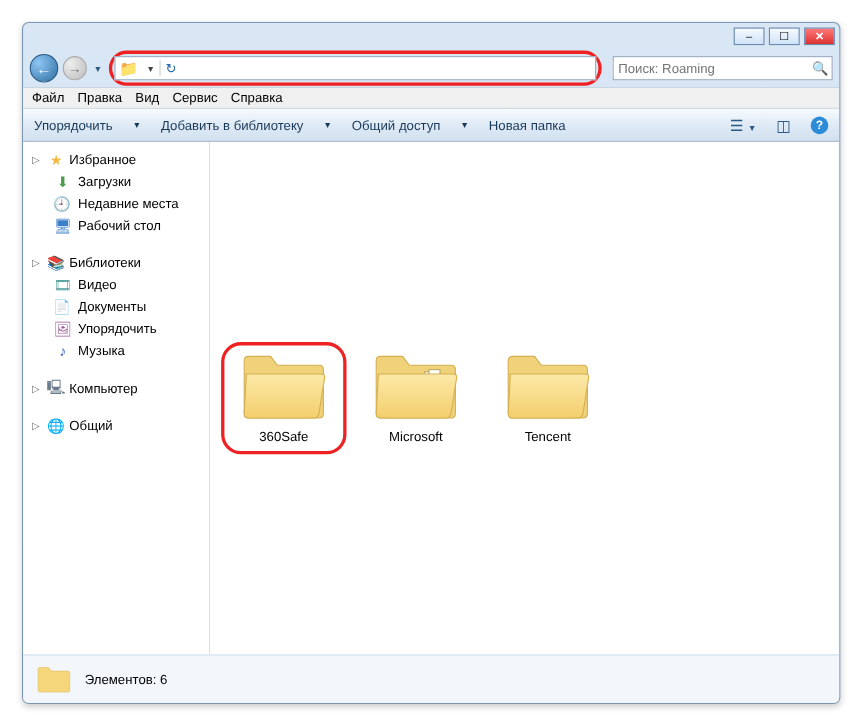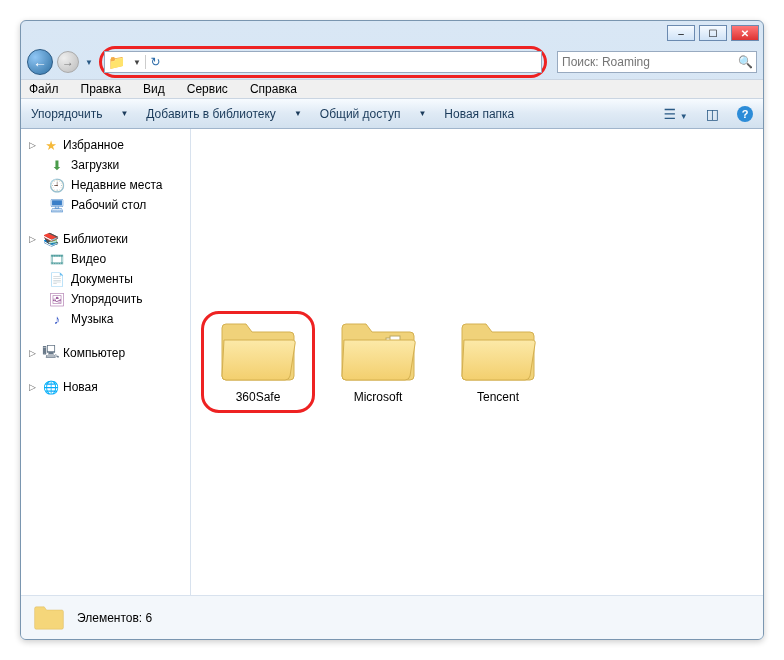--- a/index.html
+++ b/index.html
@@ -14,21 +14,21 @@
 .navdrop { width:12px; height:26px; display:flex; align-items:center; justify-content:center; color:#2a5a85; font-size:8px; }
 .addrcontainer { flex:1; position:relative; border:3px solid #e22; border-radius:18px; padding:2px; }
 .addrbar { height:22px; background:#fff; border:1px solid #98aac0; display:flex; align-items:center; }
 .addricon { width:18px; height:18px; margin:0 3px; display:flex; align-items:center; justify-content:center; color:#f0c54b; font-size:14px; }
 .addrtext { flex:1; background:#3a7fc8; color:#fff; padding:1px 4px; white-space:nowrap; overflow:hidden; font-size:11px; }
 .addrdrop { width:16px; display:flex; align-items:center; justify-content:center; color:#444; font-size:8px; }
 .addrref { width:20px; border-left:1px solid #ccc; display:flex; align-items:center; justify-content:center; color:#2a6aa8; font-size:12px; }
 .searchbox { width:200px; height:22px; background:#fff; border:1px solid #98aac0; display:flex; align-items:center; margin-left:6px; }
 .searchicon { width:20px; display:flex; align-items:center; justify-content:center; color:#555; font-size:12px; }
 .searchinput { flex:1; border:none; outline:none; color:#888; font-size:12px; padding:0 4px; }
-.menubar { height:20px; background:#f0f0f0; border-top:1px solid #cad5e2; border-bottom:1px solid #cad5e2; display:flex; align-items:center; padding:0 8px; gap:22px; }
+.menubar { height:20px; background:#f0f0f0; border-top:1px solid #cad5e2; border-bottom:1px solid #cad5e2; display:flex; align-items:center; padding:0 8px; gap:12px; }
 .menuitem { color:#000; cursor:pointer; }
 .toolbar { height:30px; background:linear-gradient(#f7fbff,#dfeaf5,#d2e1ef); border-bottom:1px solid #a0b5cc; display:flex; align-items:center; padding:0 10px; gap:18px; }
 .toolitem { color:#1a3a5a; display:flex; align-items:center; gap:18px; cursor:pointer; }
 .toolgap { flex:1; }
 .toolicon { color:#2a5a85; font-size:14px; cursor:pointer; }
 .toolicon.help { background:#2c8cd8; color:#fff; width:16px; height:16px; border-radius:50%; display:flex; align-items:center; justify-content:center; font-size:11px; font-weight:bold; }
 .body { flex:1; display:flex; background:#fff; }
 .sidebar { width:170px; border-right:1px solid #d8e2ee; padding:6px 0; overflow:hidden; }
 .sbgroup { margin-bottom:14px; }
 .sbheader { display:flex; align-items:center; gap:4px; padding:2px 8px; cursor:pointer; }
@@ -150,21 +150,21 @@
         <div class="sbheader">
             <span class="chev">▷</span>
             <span class="icon ic-comp">🖳</span>
             <span>Компьютер</span>
           </div>
       </div>
       <div class="sbgroup">
         <div class="sbheader">
             <span class="chev">▷</span>
             <span class="icon ic-net">🌐</span>
-            <span>Новая</span>
+            <span>Общий</span>
           </div>
       </div>
     </div>
 
     <div class="content" id="content-area">
         <div class="foldercell highlighted">
           <div class="fbigicon">
     <svg class="folder-svg" viewBox="0 0 80 64">
       <path d="M4 14 L4 8 Q4 4 8 4 L28 4 L34 12 L72 12 Q76 12 76 16 L76 56 Q76 60 72 60 L8 60 Q4 60 4 56 Z" fill="#f0d27a" stroke="#d4b050"></path>
 

